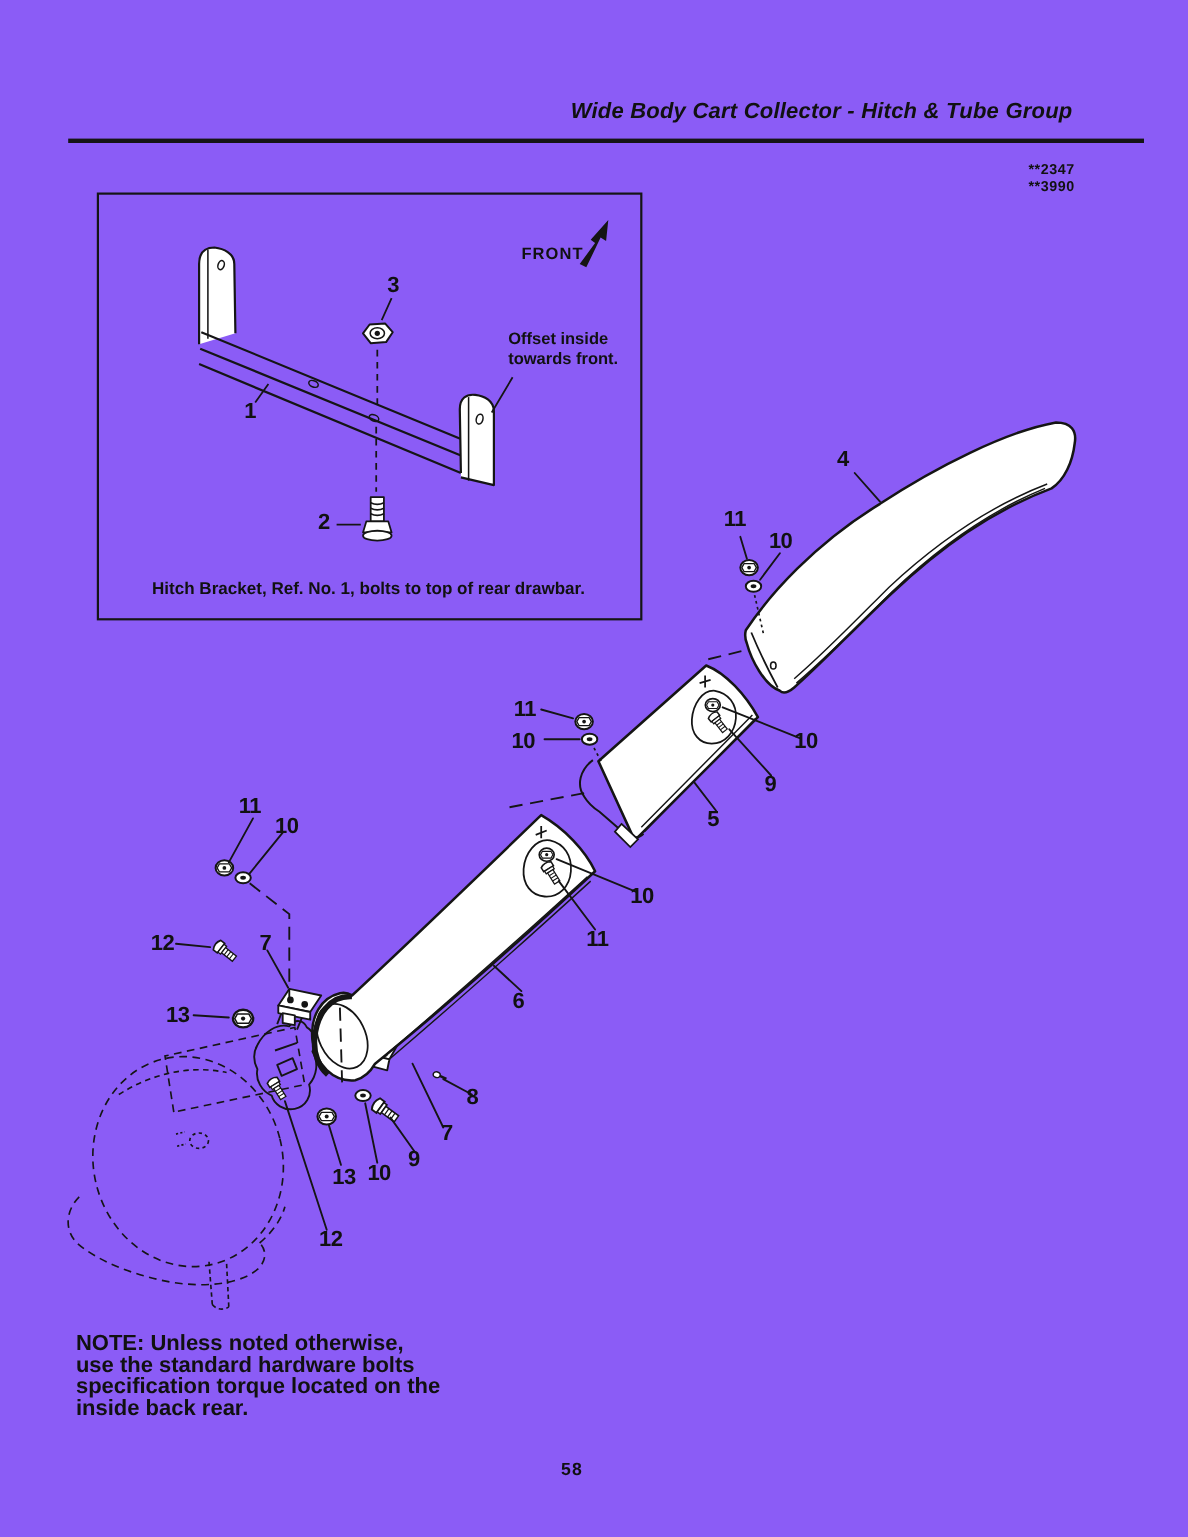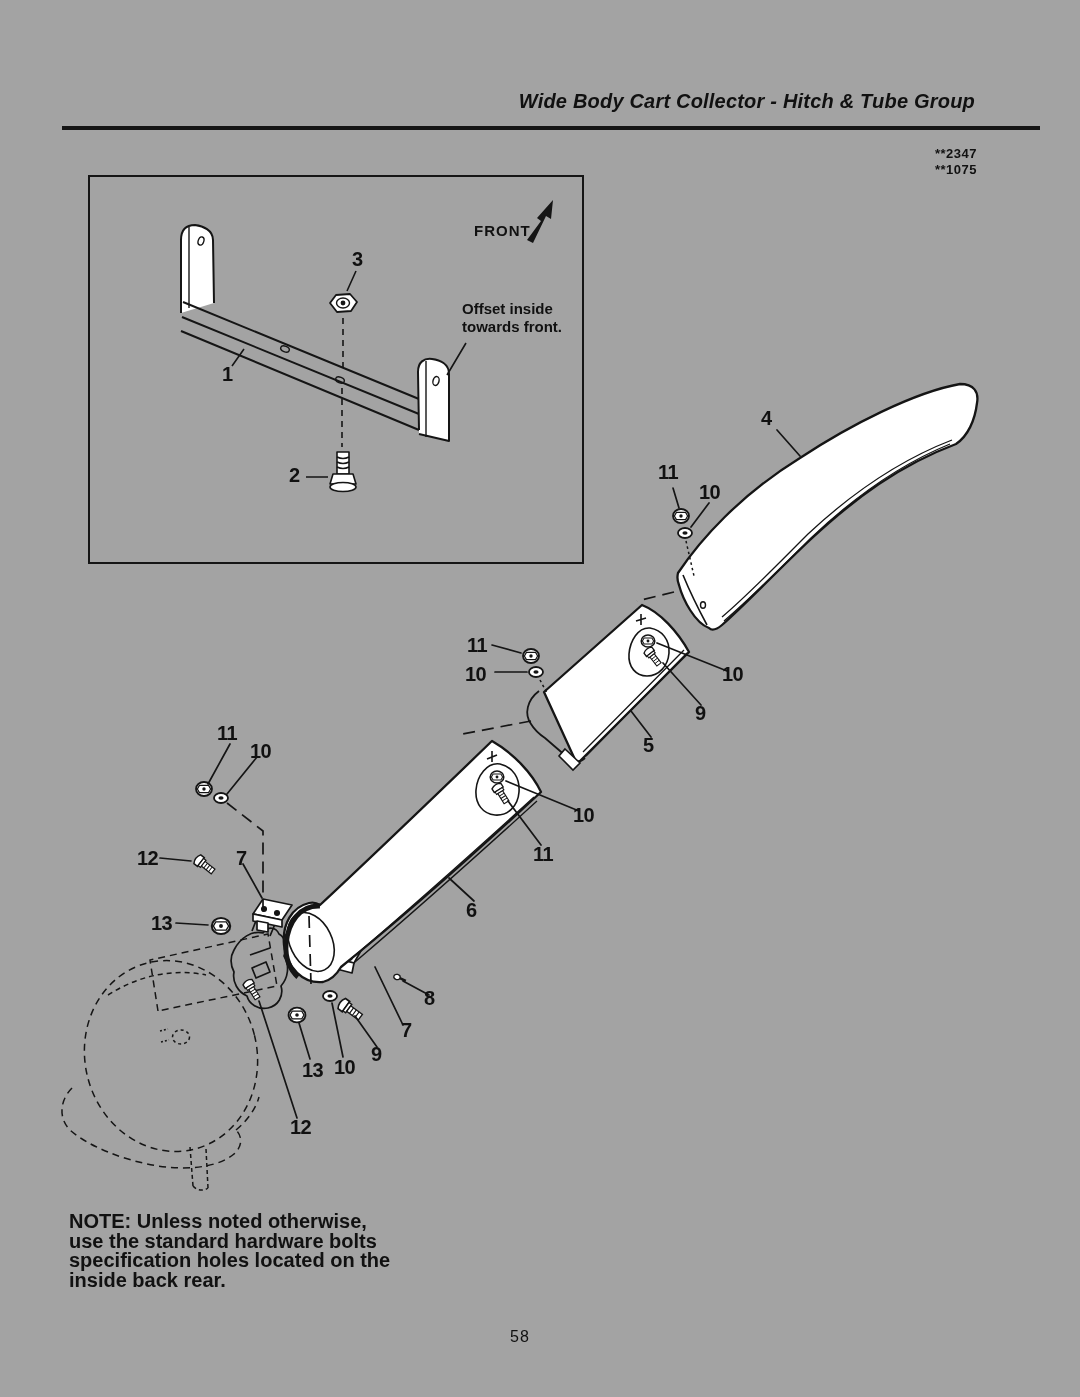--- a/index.html
+++ b/index.html
@@ -1,27 +1,27 @@
 <!DOCTYPE html>
 <html><head>
 <meta charset="utf-8">
 <style>
   html,body{margin:0;padding:0;background:#e8e8e8;}
-  .page{position:relative;width:1080px;height:1397px;background:#a3a3a3;overflow:hidden;
+  .page{position:relative;width:1080px;height:1397px;background:#8b5cf6;overflow:hidden;
         font-family:"Liberation Sans",sans-serif;color:#111;}
   .abs{position:absolute;}
   .header-title{font-style:italic;font-weight:bold;font-size:20px;letter-spacing:0.2px;white-space:nowrap;}
   .rule{background:#151515;}
   .doc-codes{font-weight:bold;font-size:13px;line-height:16px;letter-spacing:0.5px;}
   .inset-box{border:2px solid #151515;}
   .co{position:absolute;font-weight:bold;font-size:20px;letter-spacing:-0.5px;white-space:nowrap;}
   .small-label{position:absolute;font-weight:bold;font-size:15px;white-space:nowrap;}
   .caption{font-weight:bold;font-size:15.5px;text-align:center;white-space:nowrap;}
   .note{font-weight:bold;font-size:20px;line-height:19.5px;}
-  .pagenum{font-weight:normal;font-size:16px;letter-spacing:1px;}
+  .pagenum{font-weight:bold;font-size:16px;letter-spacing:1px;}
   svg{position:absolute;left:0;top:0;}
 </style>
 </head>
 <body>
 
 <div class="page">
 
   <svg width="1080" height="1397" viewBox="0 0 1080 1397">
     <defs>
       <g id="g-nut">
@@ -180,30 +180,31 @@
       </g>
 
       <path d="M 527,240 L 541,221 L 537,218 L 553,200 L 551,219 L 546,216 L 533,243 Z" fill="#151515" stroke="none"></path>
     </g>
   </svg>
 
   <div class="abs header-title" style="right:105px;top:90px;">Wide Body Cart Collector - Hitch &amp; Tube Group</div>
   <div class="abs rule" style="left:62px;top:126px;width:978px;height:4px;"></div>
   <div class="abs doc-codes" style="right:103px;top:146px;">
     <div>**2347</div>
-    <div>**1075</div>
+    <div>**3990</div>
   </div>
 
   <div class="abs inset-box" style="left:88px;top:175px;width:492px;height:385px;"></div>
   <div class="small-label" style="left:474px;top:201px;letter-spacing:1px;margin-top:21px;">FRONT</div>
   <div class="small-label" style="left:462px;top:300px;">Offset inside</div>
   <div class="small-label" style="left:462px;top:318px;">towards front.</div>
   <div class="co" style="left:352px;top:248px;">3</div>
   <div class="co" style="left:222px;top:363px;">1</div>
   <div class="co" style="left:289px;top:464px;">2</div>
+  <div class="abs caption" style="left:95px;top:527px;width:480px;">Hitch Bracket, Ref. No. 1, bolts to top of rear drawbar.</div>
 
   <div class="co" style="left:761px;top:407px;">4</div>
   <div class="co" style="left:658px;top:461px;">11</div>
   <div class="co" style="left:699px;top:481px;">10</div>
   <div class="co" style="left:467px;top:634px;">11</div>
   <div class="co" style="left:465px;top:663px;">10</div>
   <div class="co" style="left:722px;top:663px;">10</div>
   <div class="co" style="left:695px;top:702px;">9</div>
   <div class="co" style="left:643px;top:734px;">5</div>
   <div class="co" style="left:573px;top:804px;">10</div>
@@ -217,19 +218,19 @@
   <div class="co" style="left:424px;top:987px;">8</div>
   <div class="co" style="left:401px;top:1019px;">7</div>
   <div class="co" style="left:371px;top:1043px;">9</div>
   <div class="co" style="left:334px;top:1056px;">10</div>
   <div class="co" style="left:302px;top:1059px;">13</div>
   <div class="co" style="left:290px;top:1116px;">12</div>
 
   <div class="abs note" style="left:69px;top:1212px;">
     <div>NOTE: Unless noted otherwise,</div>
     <div>use the standard hardware bolts</div>
-    <div>specification holes located on the</div>
+    <div>specification torque located on the</div>
     <div>inside back rear.</div>
   </div>
 
   <div class="abs pagenum" style="left:510px;top:1328px;">58</div>
 
 </div>
 
 </body></html>

